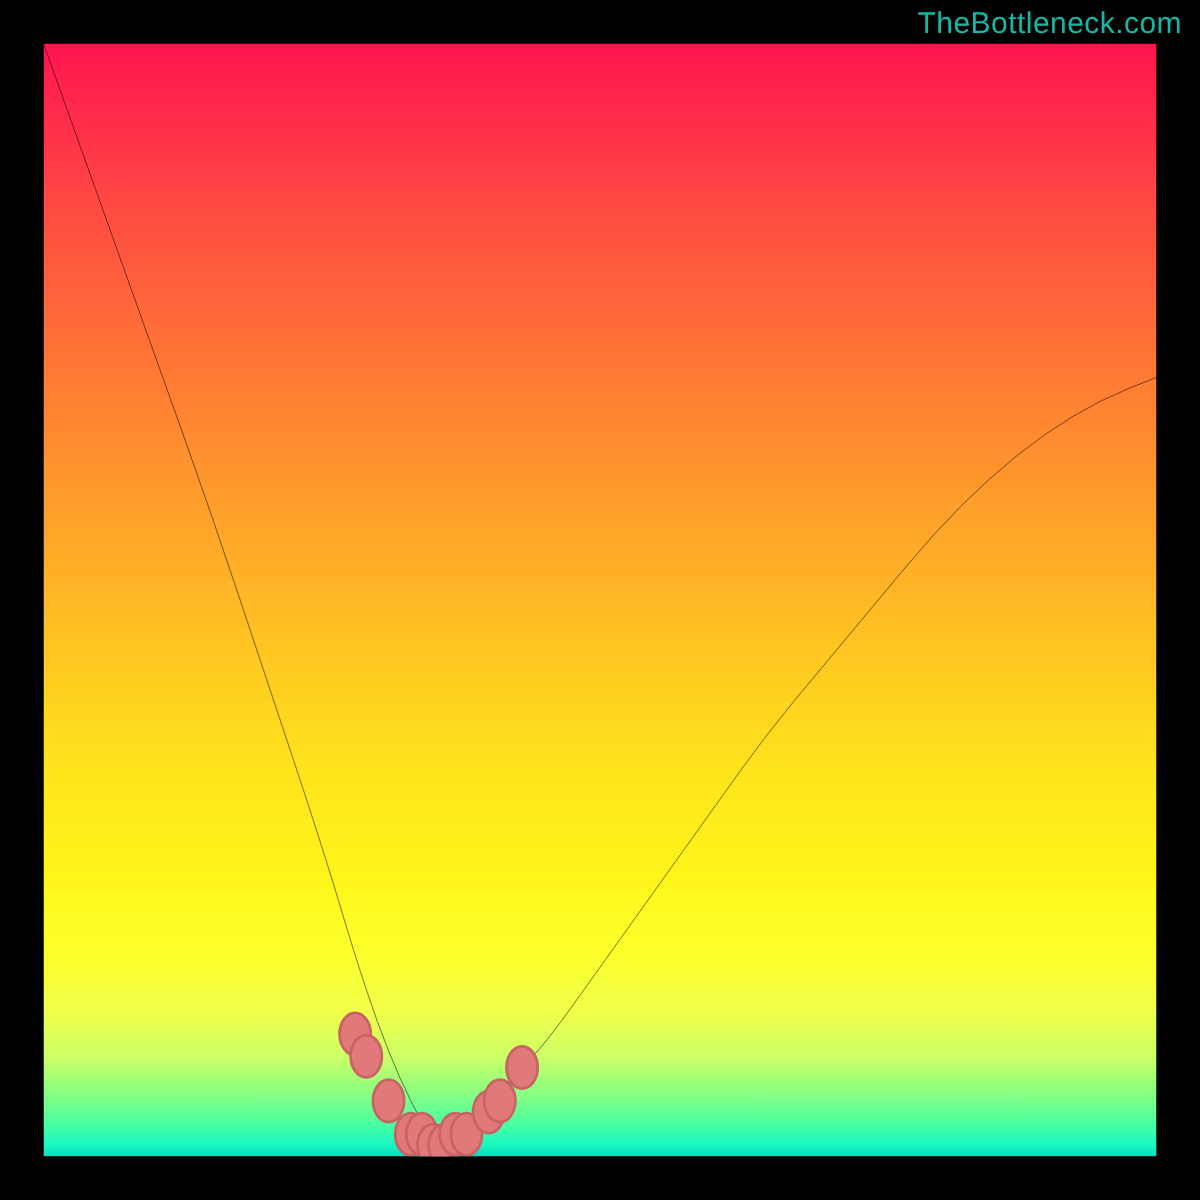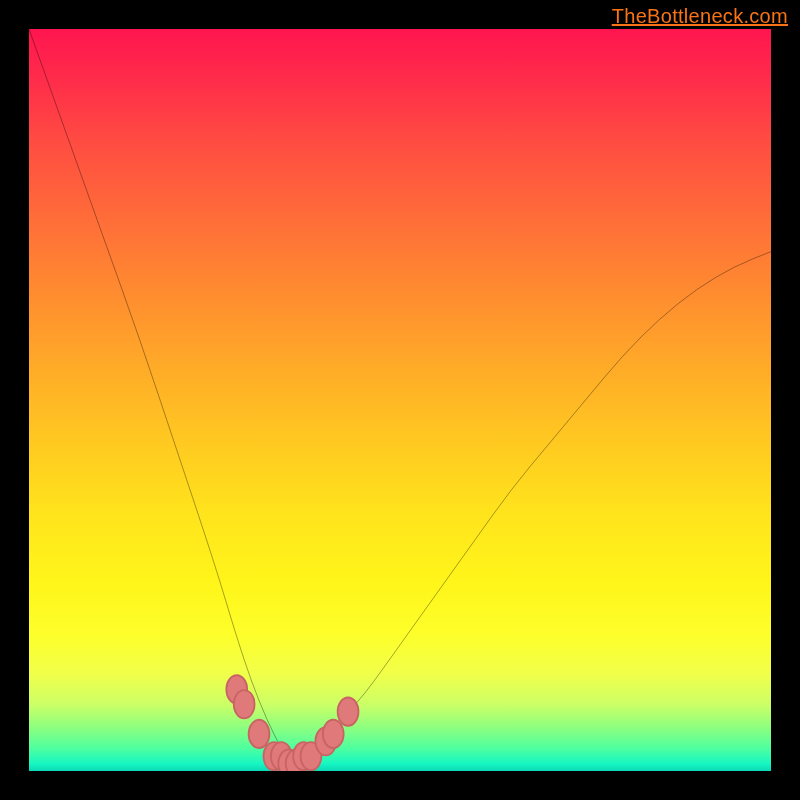--- a/index.html
+++ b/index.html
@@ -49,25 +49,24 @@
     );
   }
   .curve-layer {
     position: absolute;
     inset: 0;
   }
   .watermark {
     position: absolute;
     top: 5px;
     right: 12px;
-    color: #f97316;
+    color: #14b8a6;
     font-size: 20px;
     font-weight: 400;
     letter-spacing: 0.3px;
-    text-decoration: underline;
   }
 </style>
 </head>
 <body>
 
 <div class="frame">
 
   <div class="watermark">TheBottleneck.com</div>
 
   <div class="plot-area">

